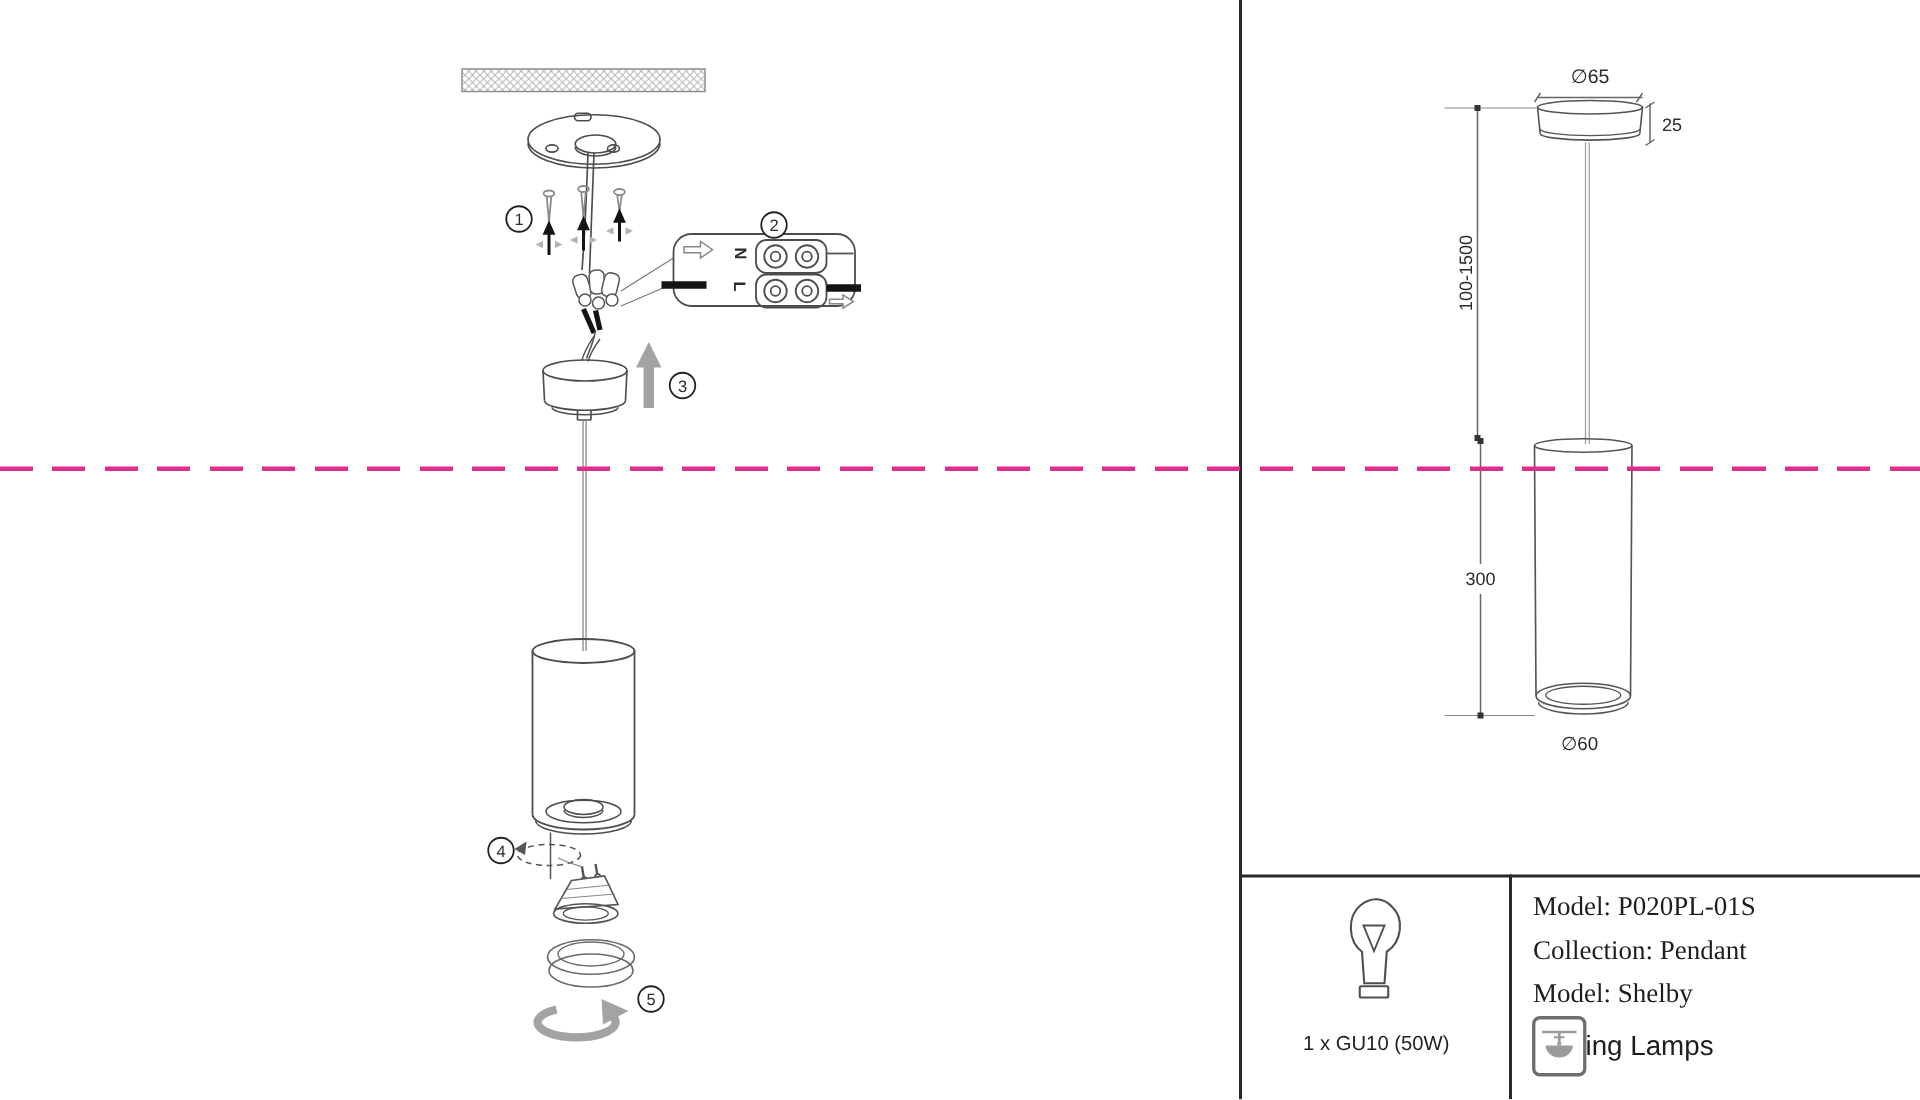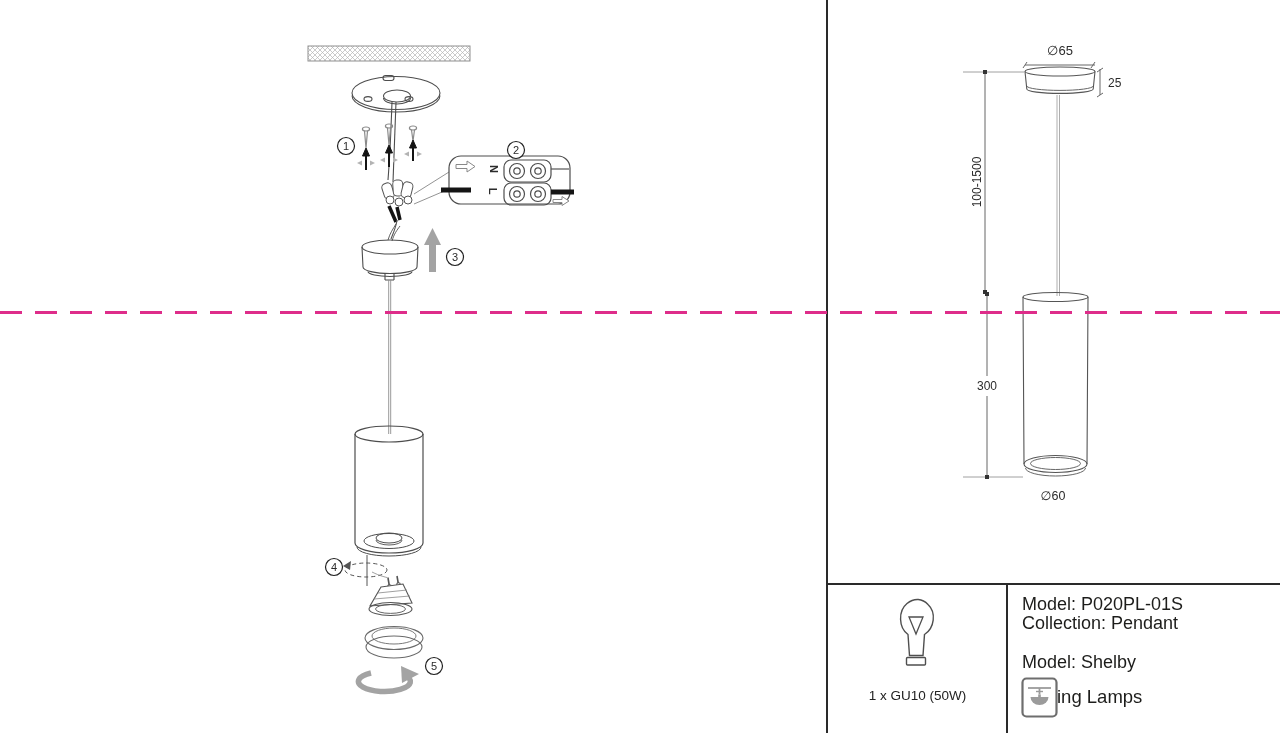--- a/index.html
+++ b/index.html
@@ -9,22 +9,22 @@
   svg text{font-family:"Liberation Sans", sans-serif;fill:#2b2b2b;}
   .divider-v{position:absolute;left:826px;top:0;width:2px;height:733px;background:#2a2a2a;}
   .rule-h{position:absolute;left:826px;top:583px;width:454px;height:2px;background:#2a2a2a;}
   .rule-v2{position:absolute;left:1006px;top:583px;width:2px;height:150px;background:#2a2a2a;}
   .cutline{position:absolute;left:0;top:311px;width:1280px;height:3px;z-index:6;
            background:repeating-linear-gradient(90deg,#de2d8a 0 22px,transparent 22px 35px);}
   .info-lamp{position:absolute;left:829px;top:585px;width:177px;height:148px;}
   .info-lamp .spec{position:absolute;top:103px;width:100%;text-align:center;font-size:13.5px;color:#222;}
   .bulbsvg{left:60px;top:8px;}
   .info-model{position:absolute;left:1008px;top:585px;width:272px;height:148px;}
-  .info-model p{position:absolute;left:14px;margin:0;font-size:18px;color:#1d1d1b;}
-  .p-model{top:9px;} .p-collection{top:28px;} .p-series{top:67px;}
+  .info-model p{position:absolute;left:14px;margin:0;font-size:18px;color:#1d1d1b;font-family:Liberation Serif, serif;}
+  .p-model{top:9px;} .p-collection{top:38px;} .p-series{top:67px;}
   .category-row{position:absolute;left:13px;top:101px;display:flex;align-items:center;gap:13px;}
   .category-row .cat-label{font-size:18.5px;color:#1d1d1b;}
 </style>
 </head>
 <body>
 
 <div class="screen">
 
   <svg width="826" height="733" viewBox="0 0 826 733">
     <defs>

